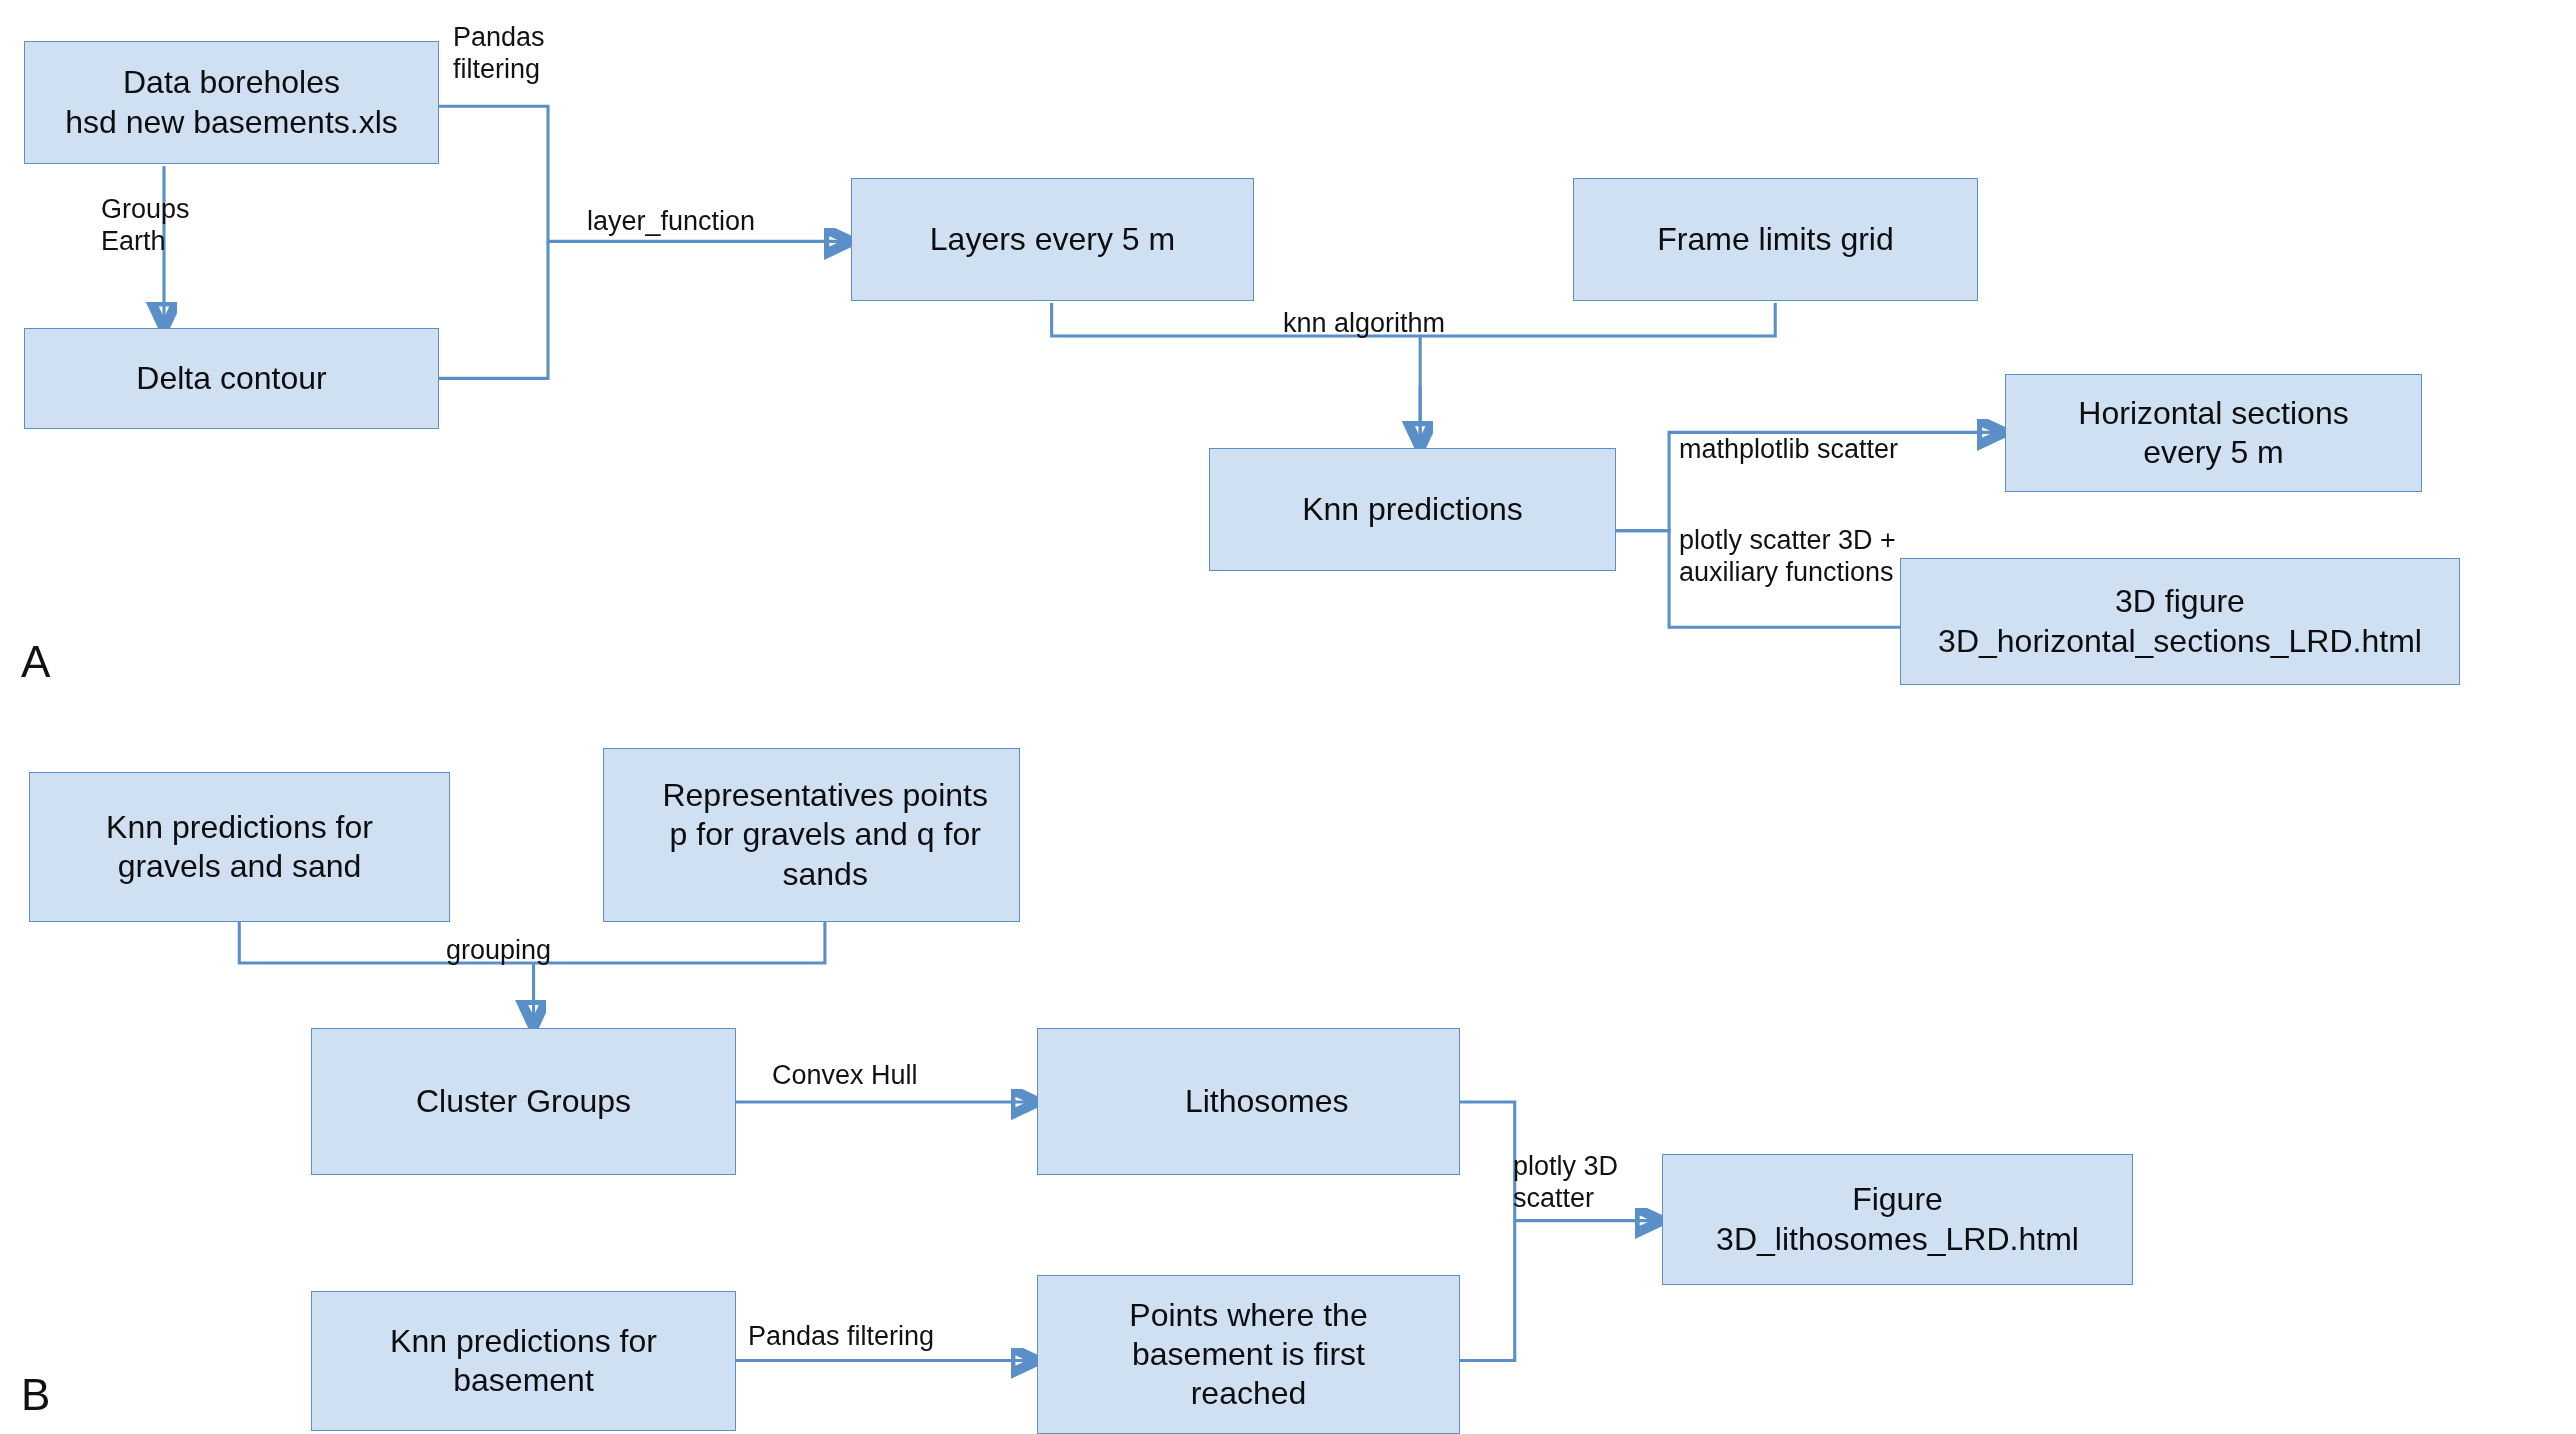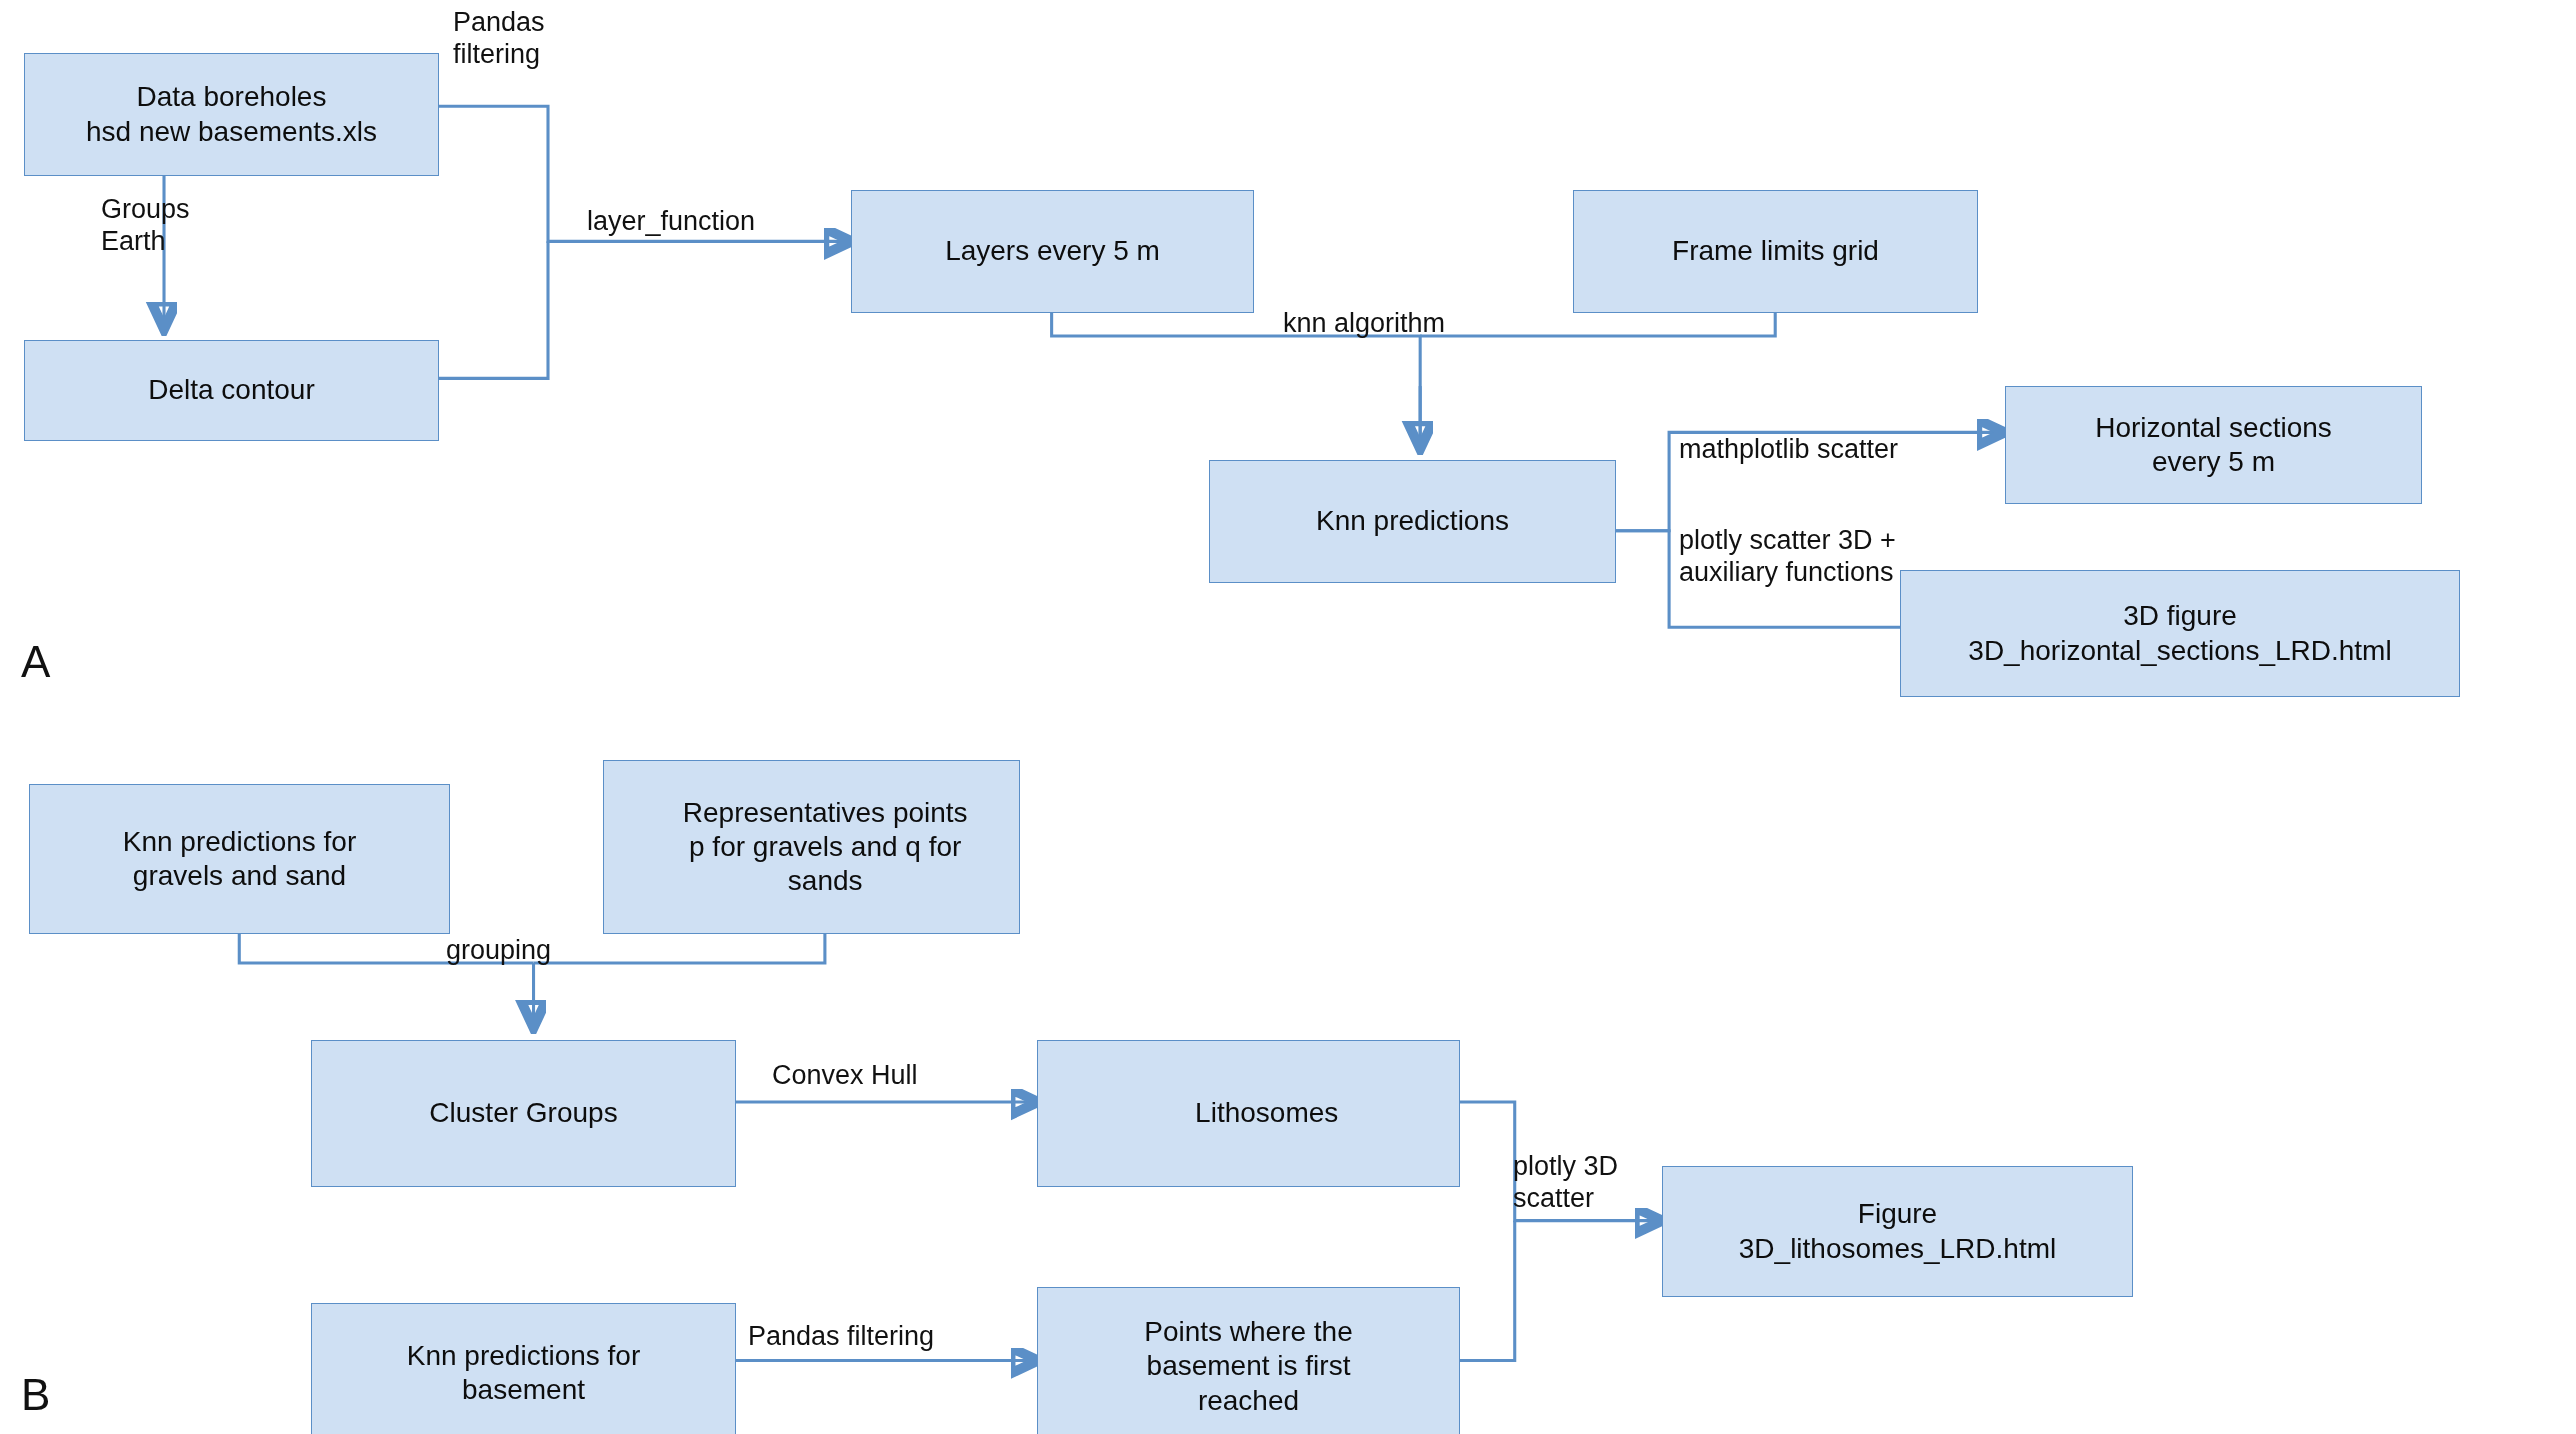--- a/index.html
+++ b/index.html
@@ -20,26 +20,25 @@
   }
   .box {
     position: absolute;
     box-sizing: border-box;
     background: #cfe0f3;
     border: 1.9px solid #5b8fc7;
     display: flex;
     align-items: center;
     justify-content: center;
     text-align: center;
-    font-size: 28px;
+    font-size: 32px;
     line-height: 1.22;
     color: #0d0d0d;
     padding: 3.9px 9.6px;
     white-space: pre-line;
-    margin-top: 12px;
   }
   .edge-label {
     position: absolute;
     font-size: 27px;
     line-height: 1.2;
     color: #111111;
     white-space: pre-line;
     text-align: left;
   }
   .panel-label {
@@ -112,21 +111,21 @@
   <div class="box" style="left:1573px; top:178px; width:405px; height:123px;">Frame limits grid</div>
 
   <div class="box" style="left:1209px; top:448px; width:407px; height:123px;">Knn predictions</div>
 
   <div class="box" style="left:2005px; top:374px; width:417px; height:118px;">Horizontal sections
 every 5 m</div>
 
   <div class="box" style="left:1900px; top:558px; width:560px; height:127px;">3D figure
 3D_horizontal_sections_LRD.html</div>
 
-  <div class="edge-label" style="left:453px; top:6px;">Pandas
+  <div class="edge-label" style="left:453px; top:21px;">Pandas
 filtering</div>
 
   <div class="edge-label" style="left:101px; top:193px;">Groups
 Earth</div>
 
   <div class="edge-label" style="left:587px; top:205px;">layer_function</div>
 
   <div class="edge-label" style="left:1283px; top:307px;">knn algorithm</div>
 
   <div class="edge-label" style="left:1679px; top:391px;margin-top:42px;">mathplotlib scatter</div>

